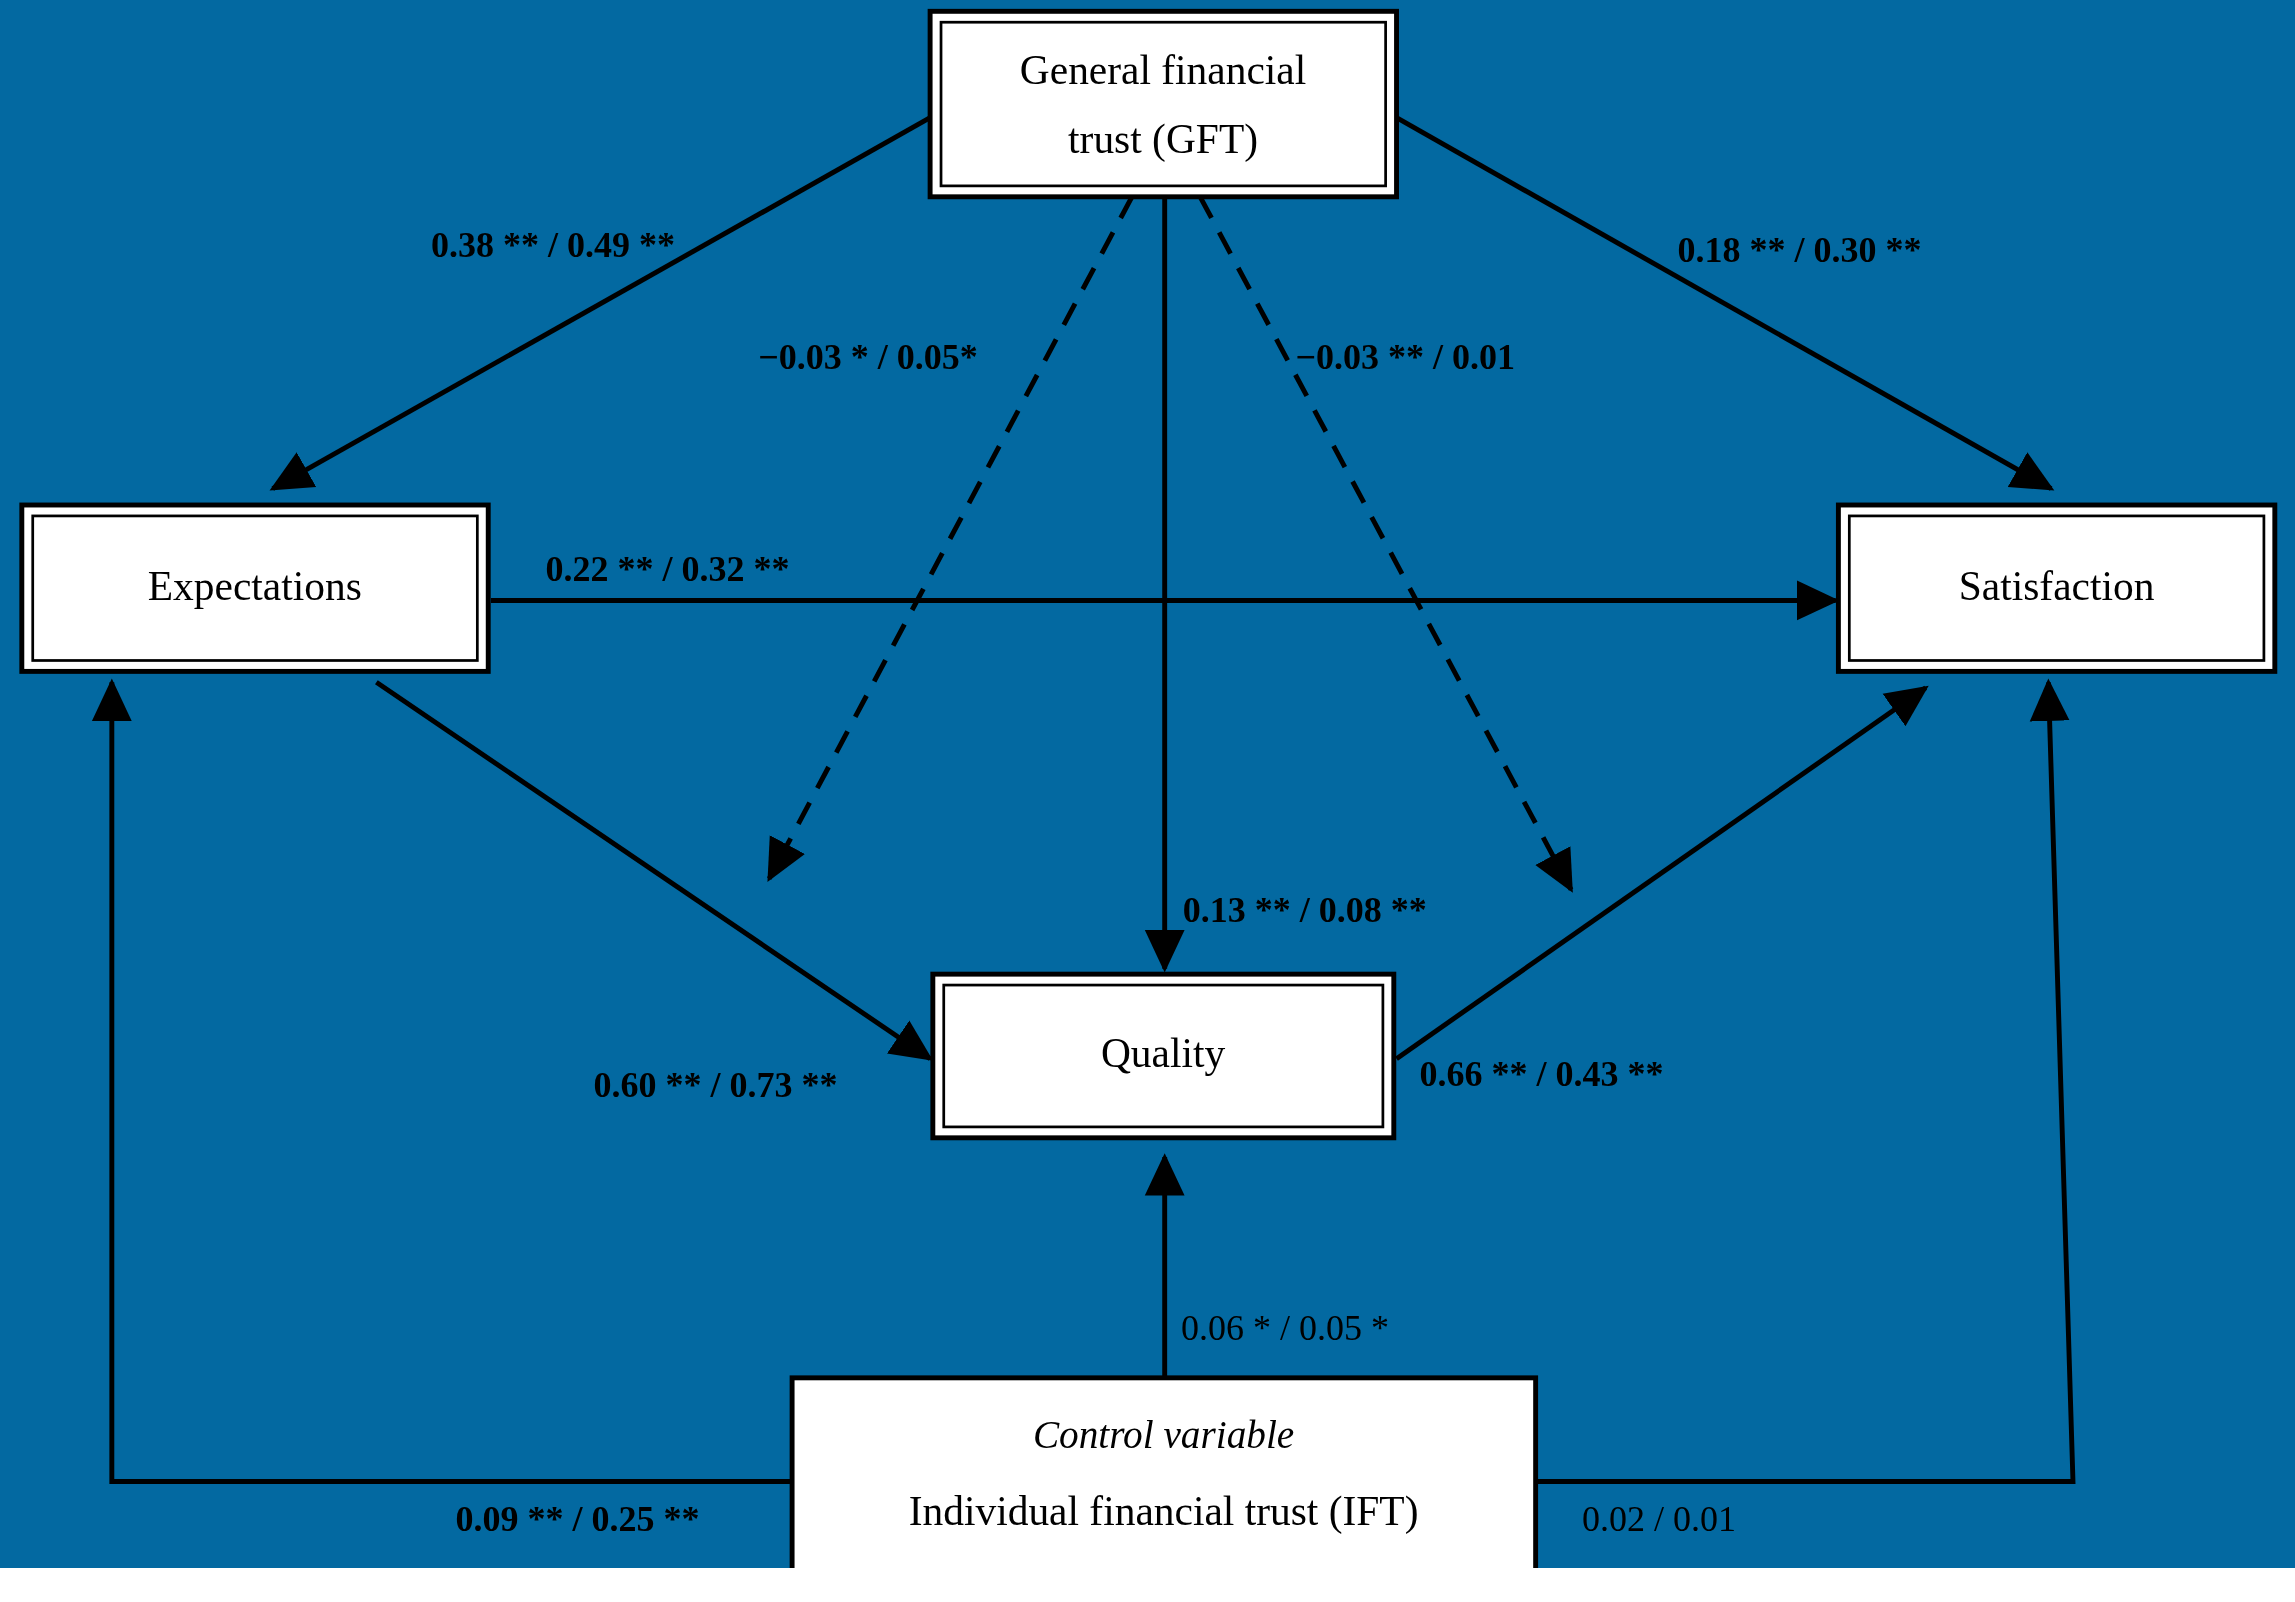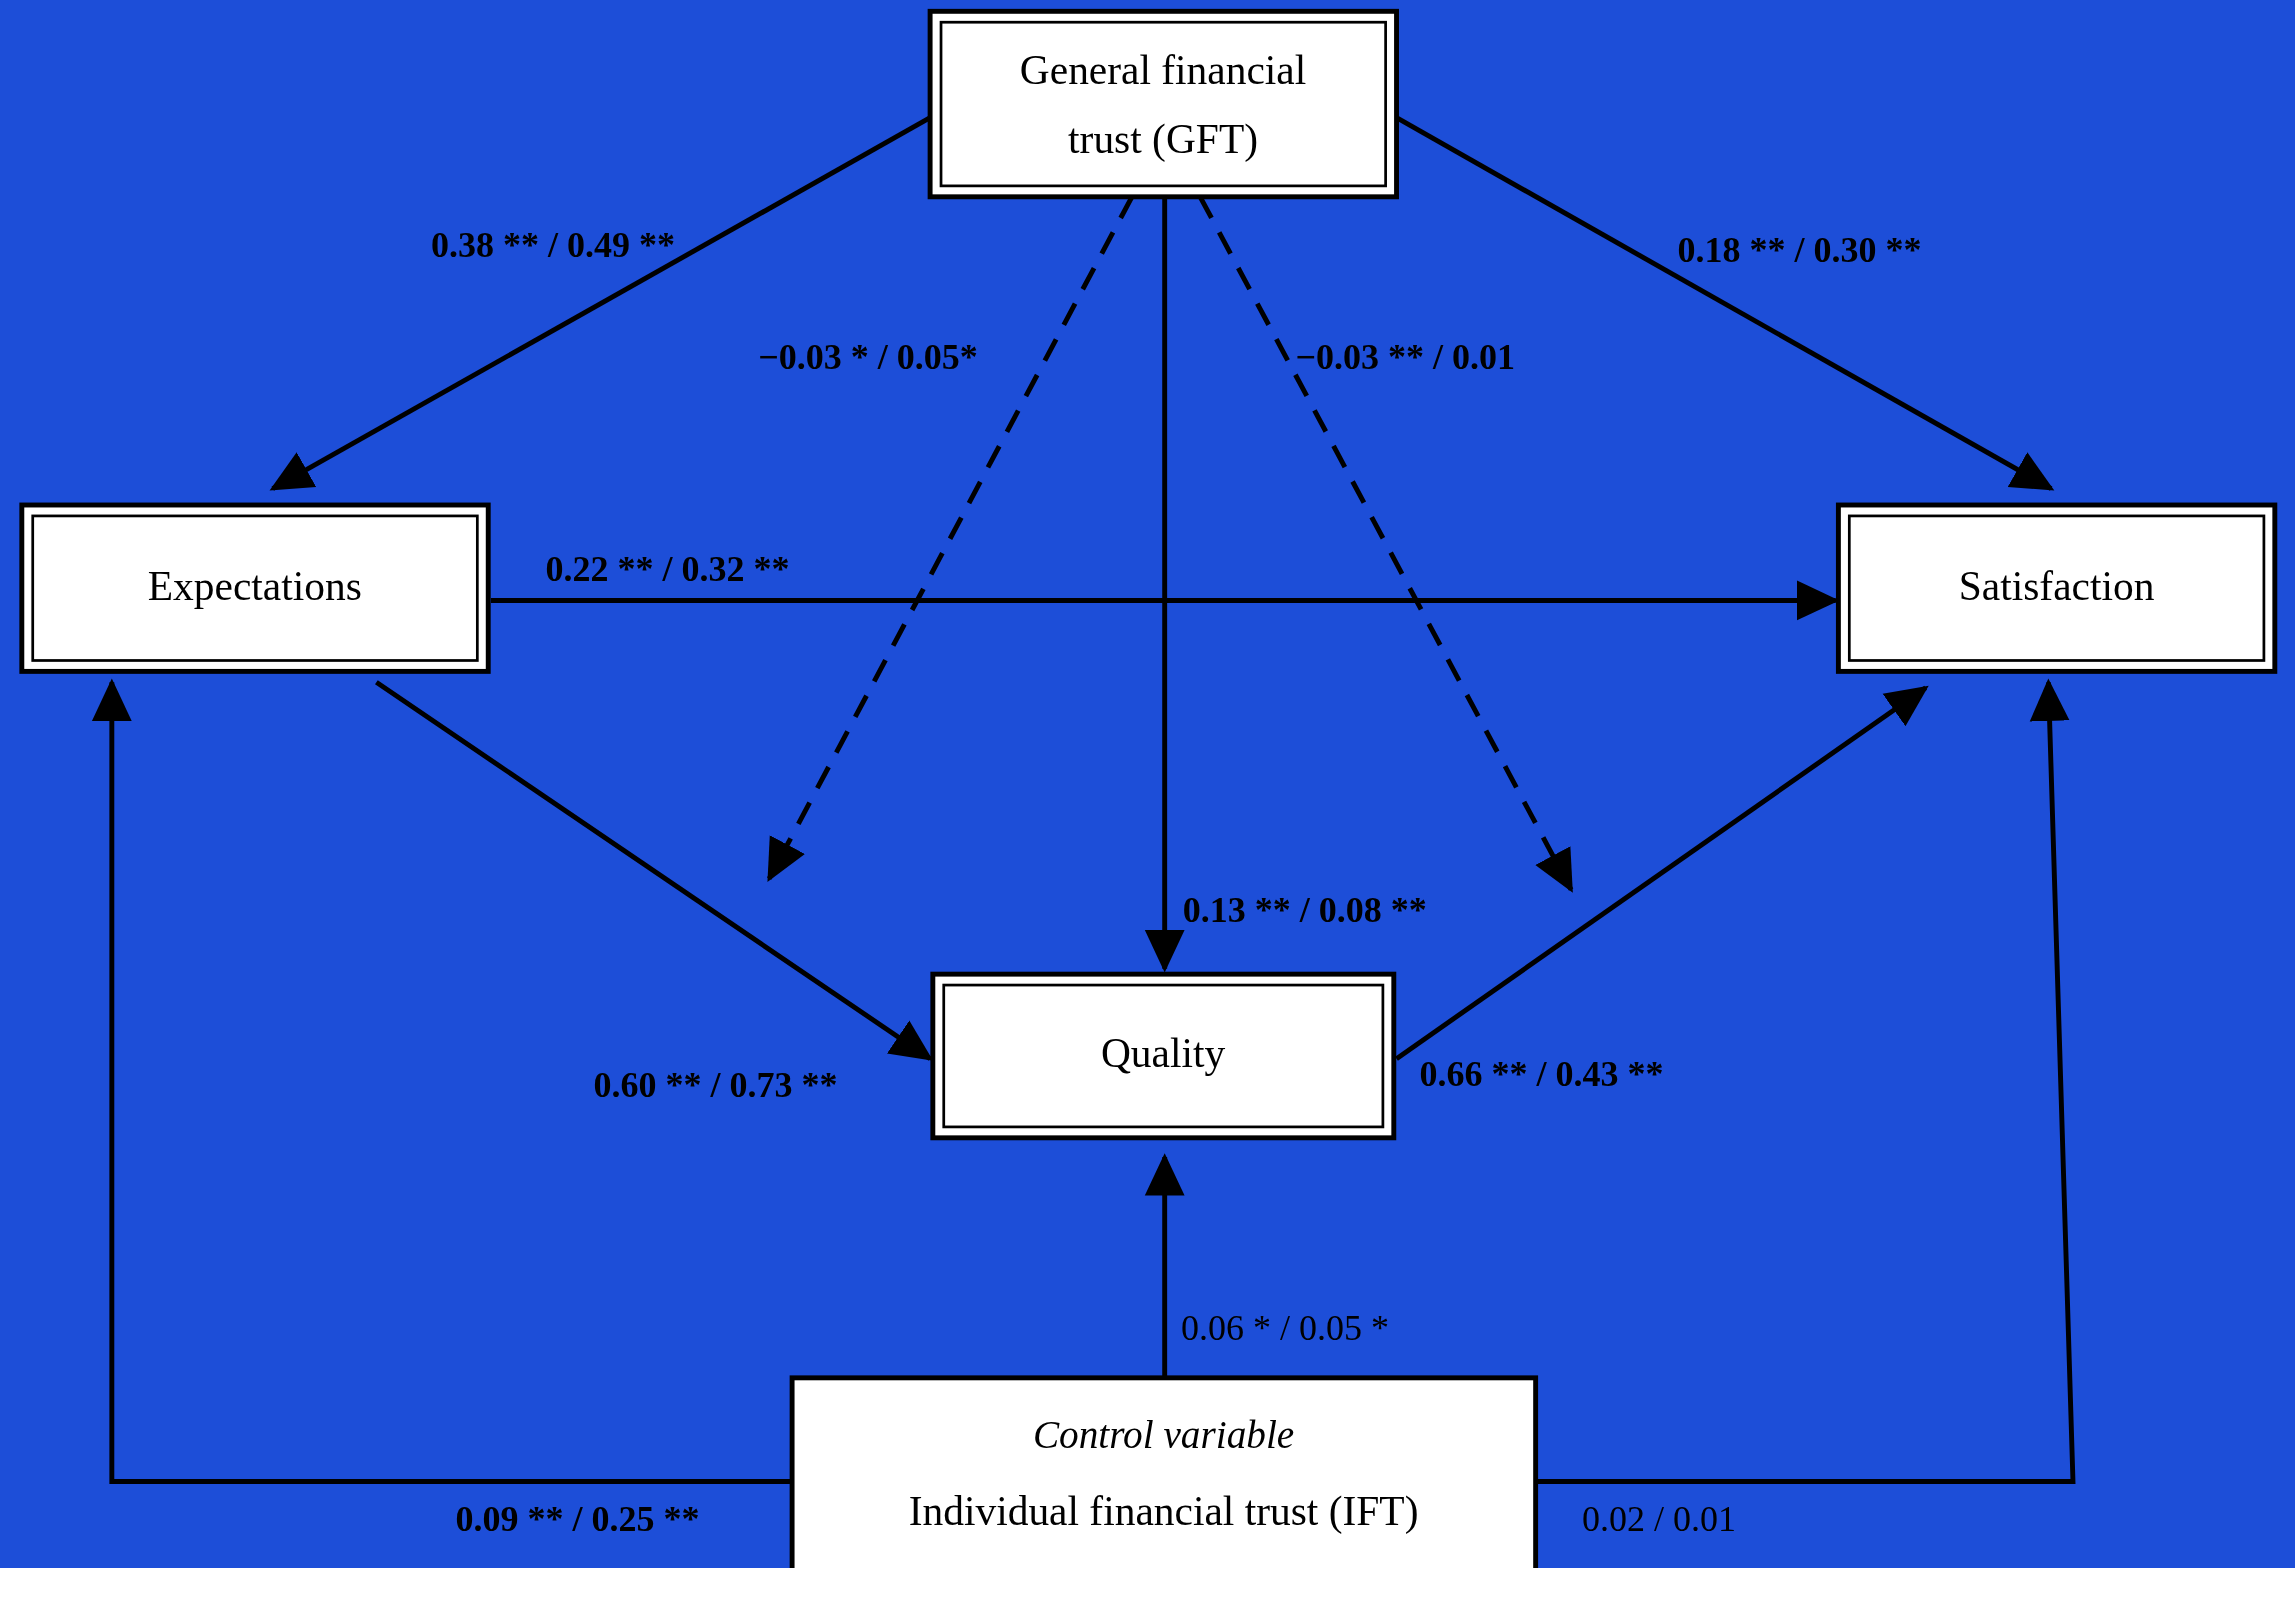--- a/index.html
+++ b/index.html
@@ -1,17 +1,17 @@
 <!DOCTYPE html>
 <html style="font-size:8.7px"><head>
 <meta charset="utf-8">
 <style>
   html,body{margin:0;padding:0;background:#ffffff;}
   body{font-family:"Liberation Serif", serif;}
-  #stage{position:relative;width:2295px;height:1568px;background:#1d4ed8;overflow:hidden;}
+  #stage{position:relative;width:2295px;height:1568px;background:#0369a1;overflow:hidden;}
   svg#diagram{position:absolute;left:0;top:0;width:2295px;height:1603px;display:block;}
   .node-rect-outer{fill:#ffffff;stroke:#000000;stroke-width:9;}
   .node-rect-inner{fill:none;stroke:#000000;stroke-width:5;}
   .node-rect-single{fill:#ffffff;stroke:#000000;stroke-width:9;}
   .node-label{font-family:"Liberation Serif", serif;font-size:76px;fill:#000000;text-anchor:middle;dominant-baseline:middle;}
   .node-label-italic{font-family:"Liberation Serif", serif;font-size:72px;font-style:italic;fill:#000000;text-anchor:middle;dominant-baseline:middle;}
   .edge-solid{stroke:#000000;stroke-width:9;fill:none;}
   .edge-dashed{stroke:#000000;stroke-width:9;fill:none;stroke-dasharray:44 30;}
   .edge-label{font-family:"Liberation Serif", serif;font-size:66px;font-weight:bold;fill:#000000;}
   .edge-label-plain{font-family:"Liberation Serif", serif;font-size:66px;font-weight:normal;fill:#000000;}

